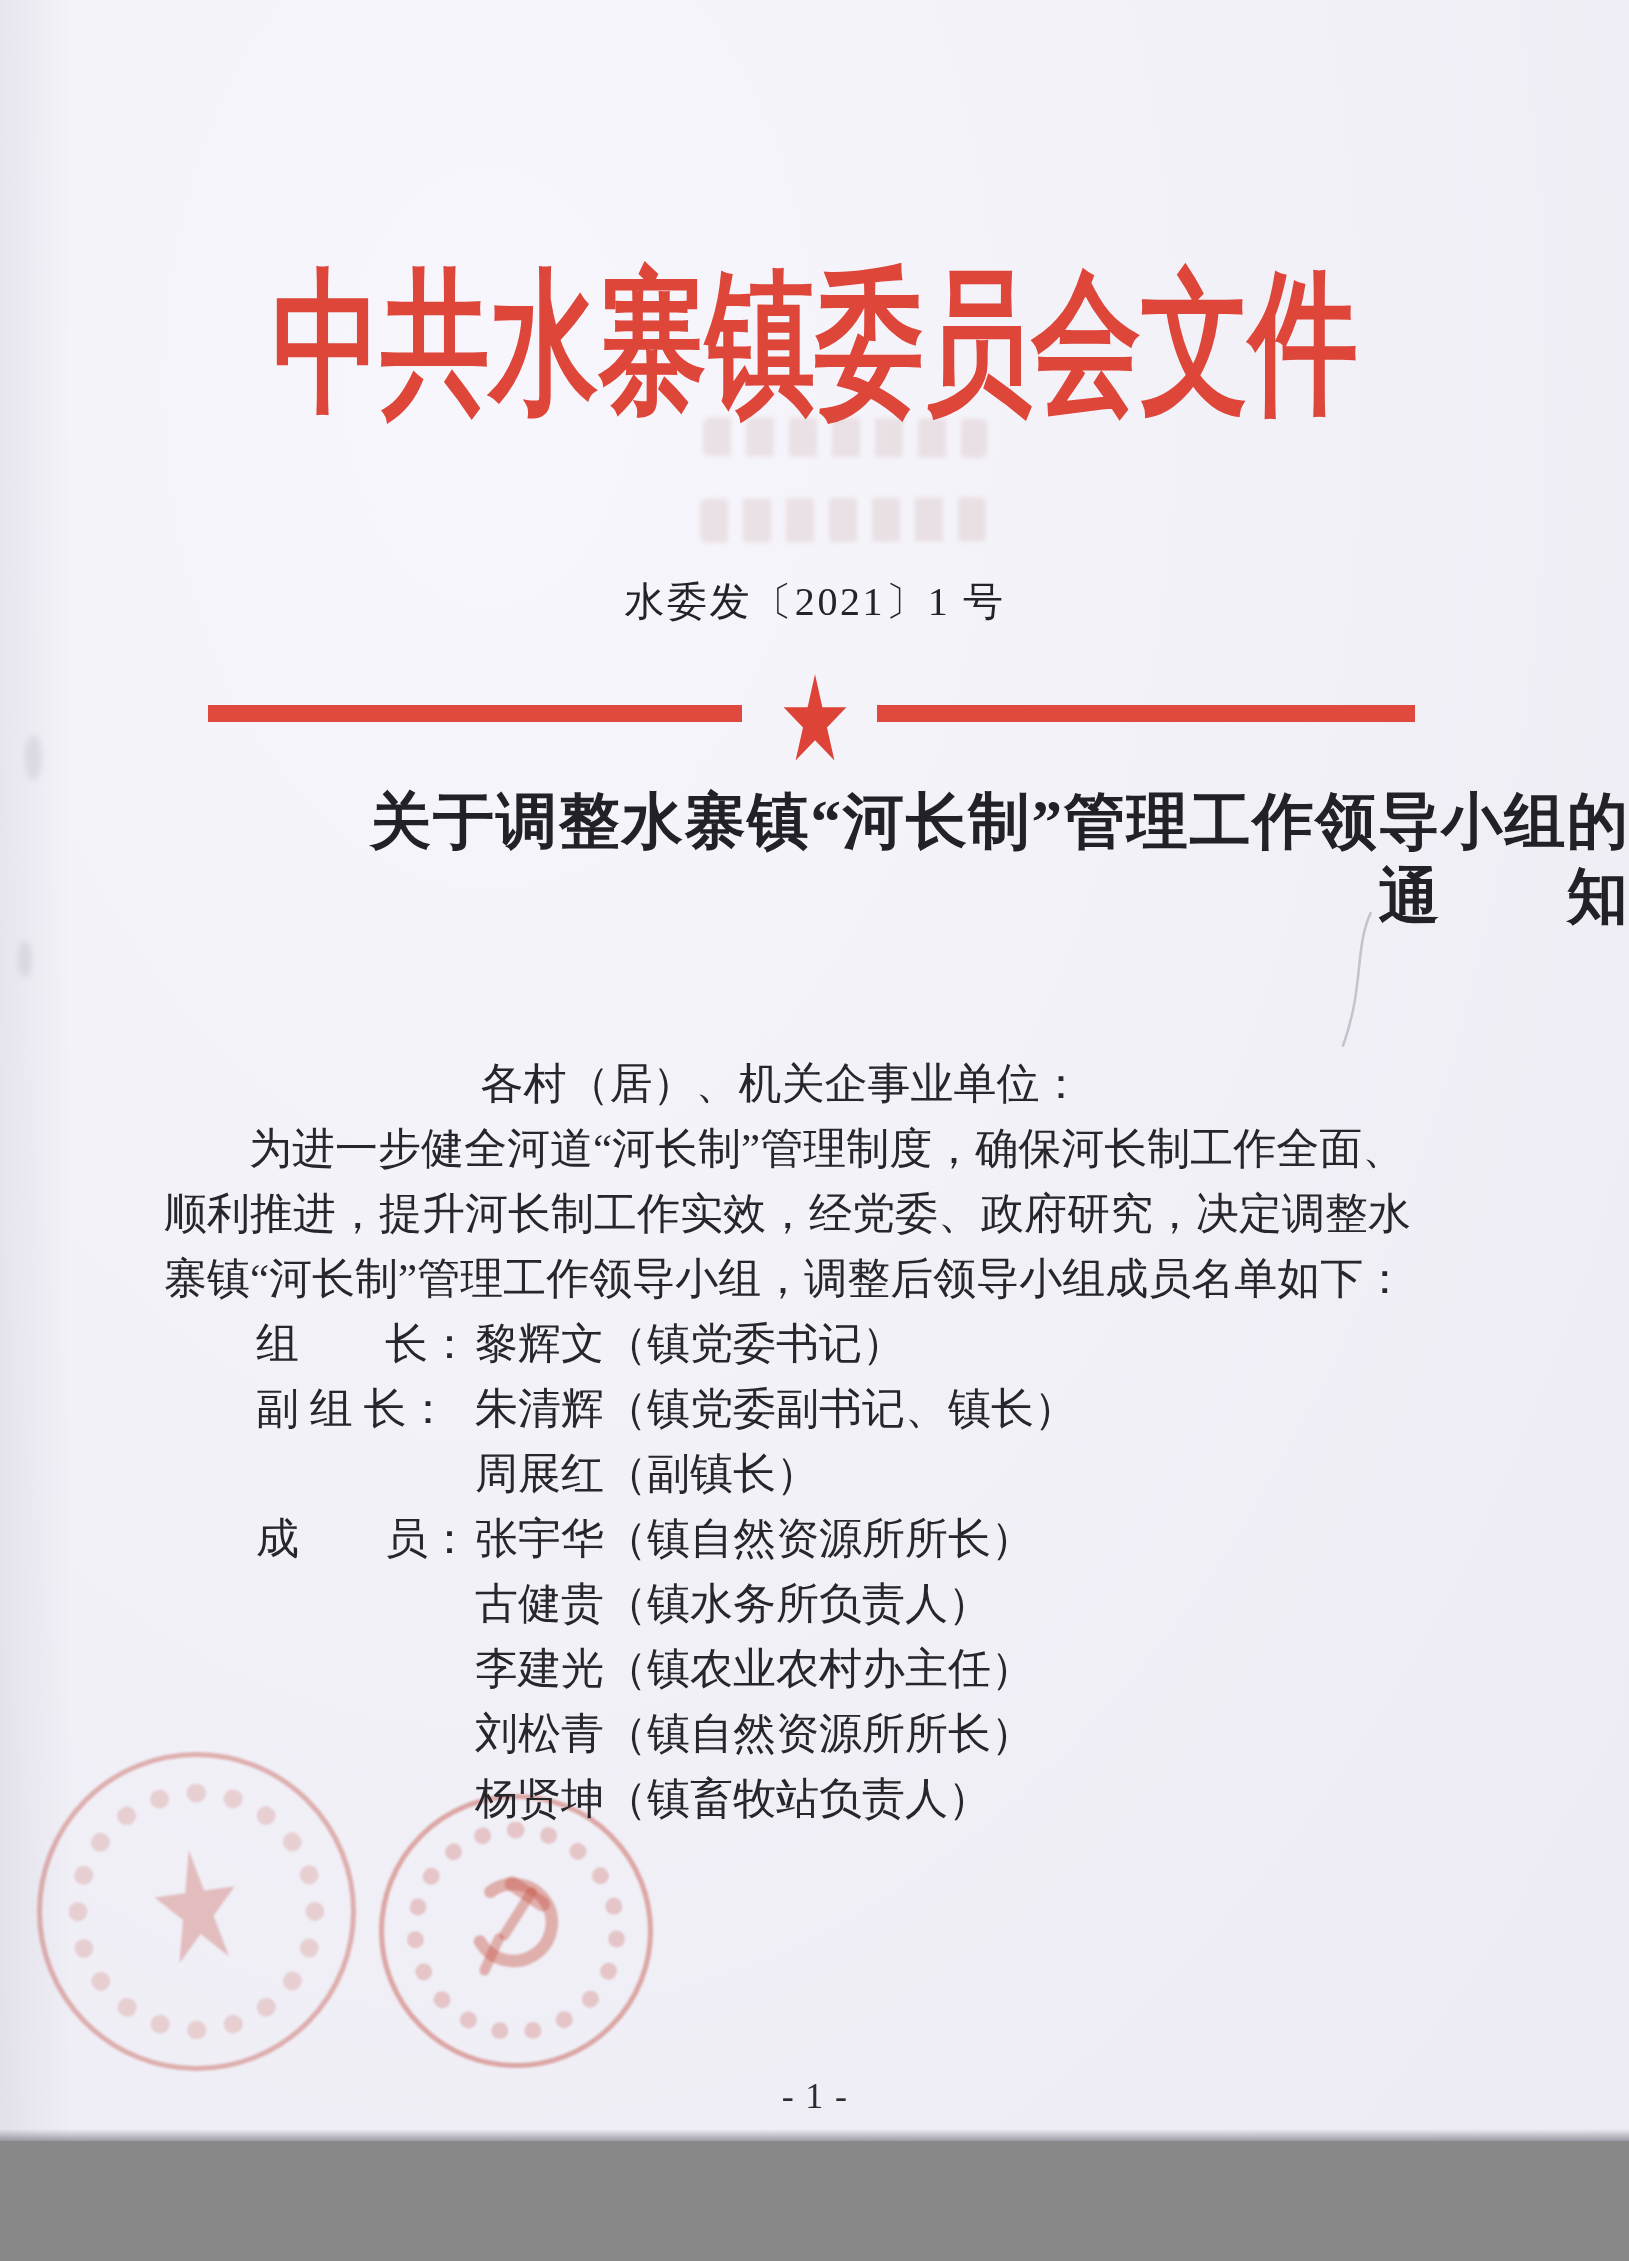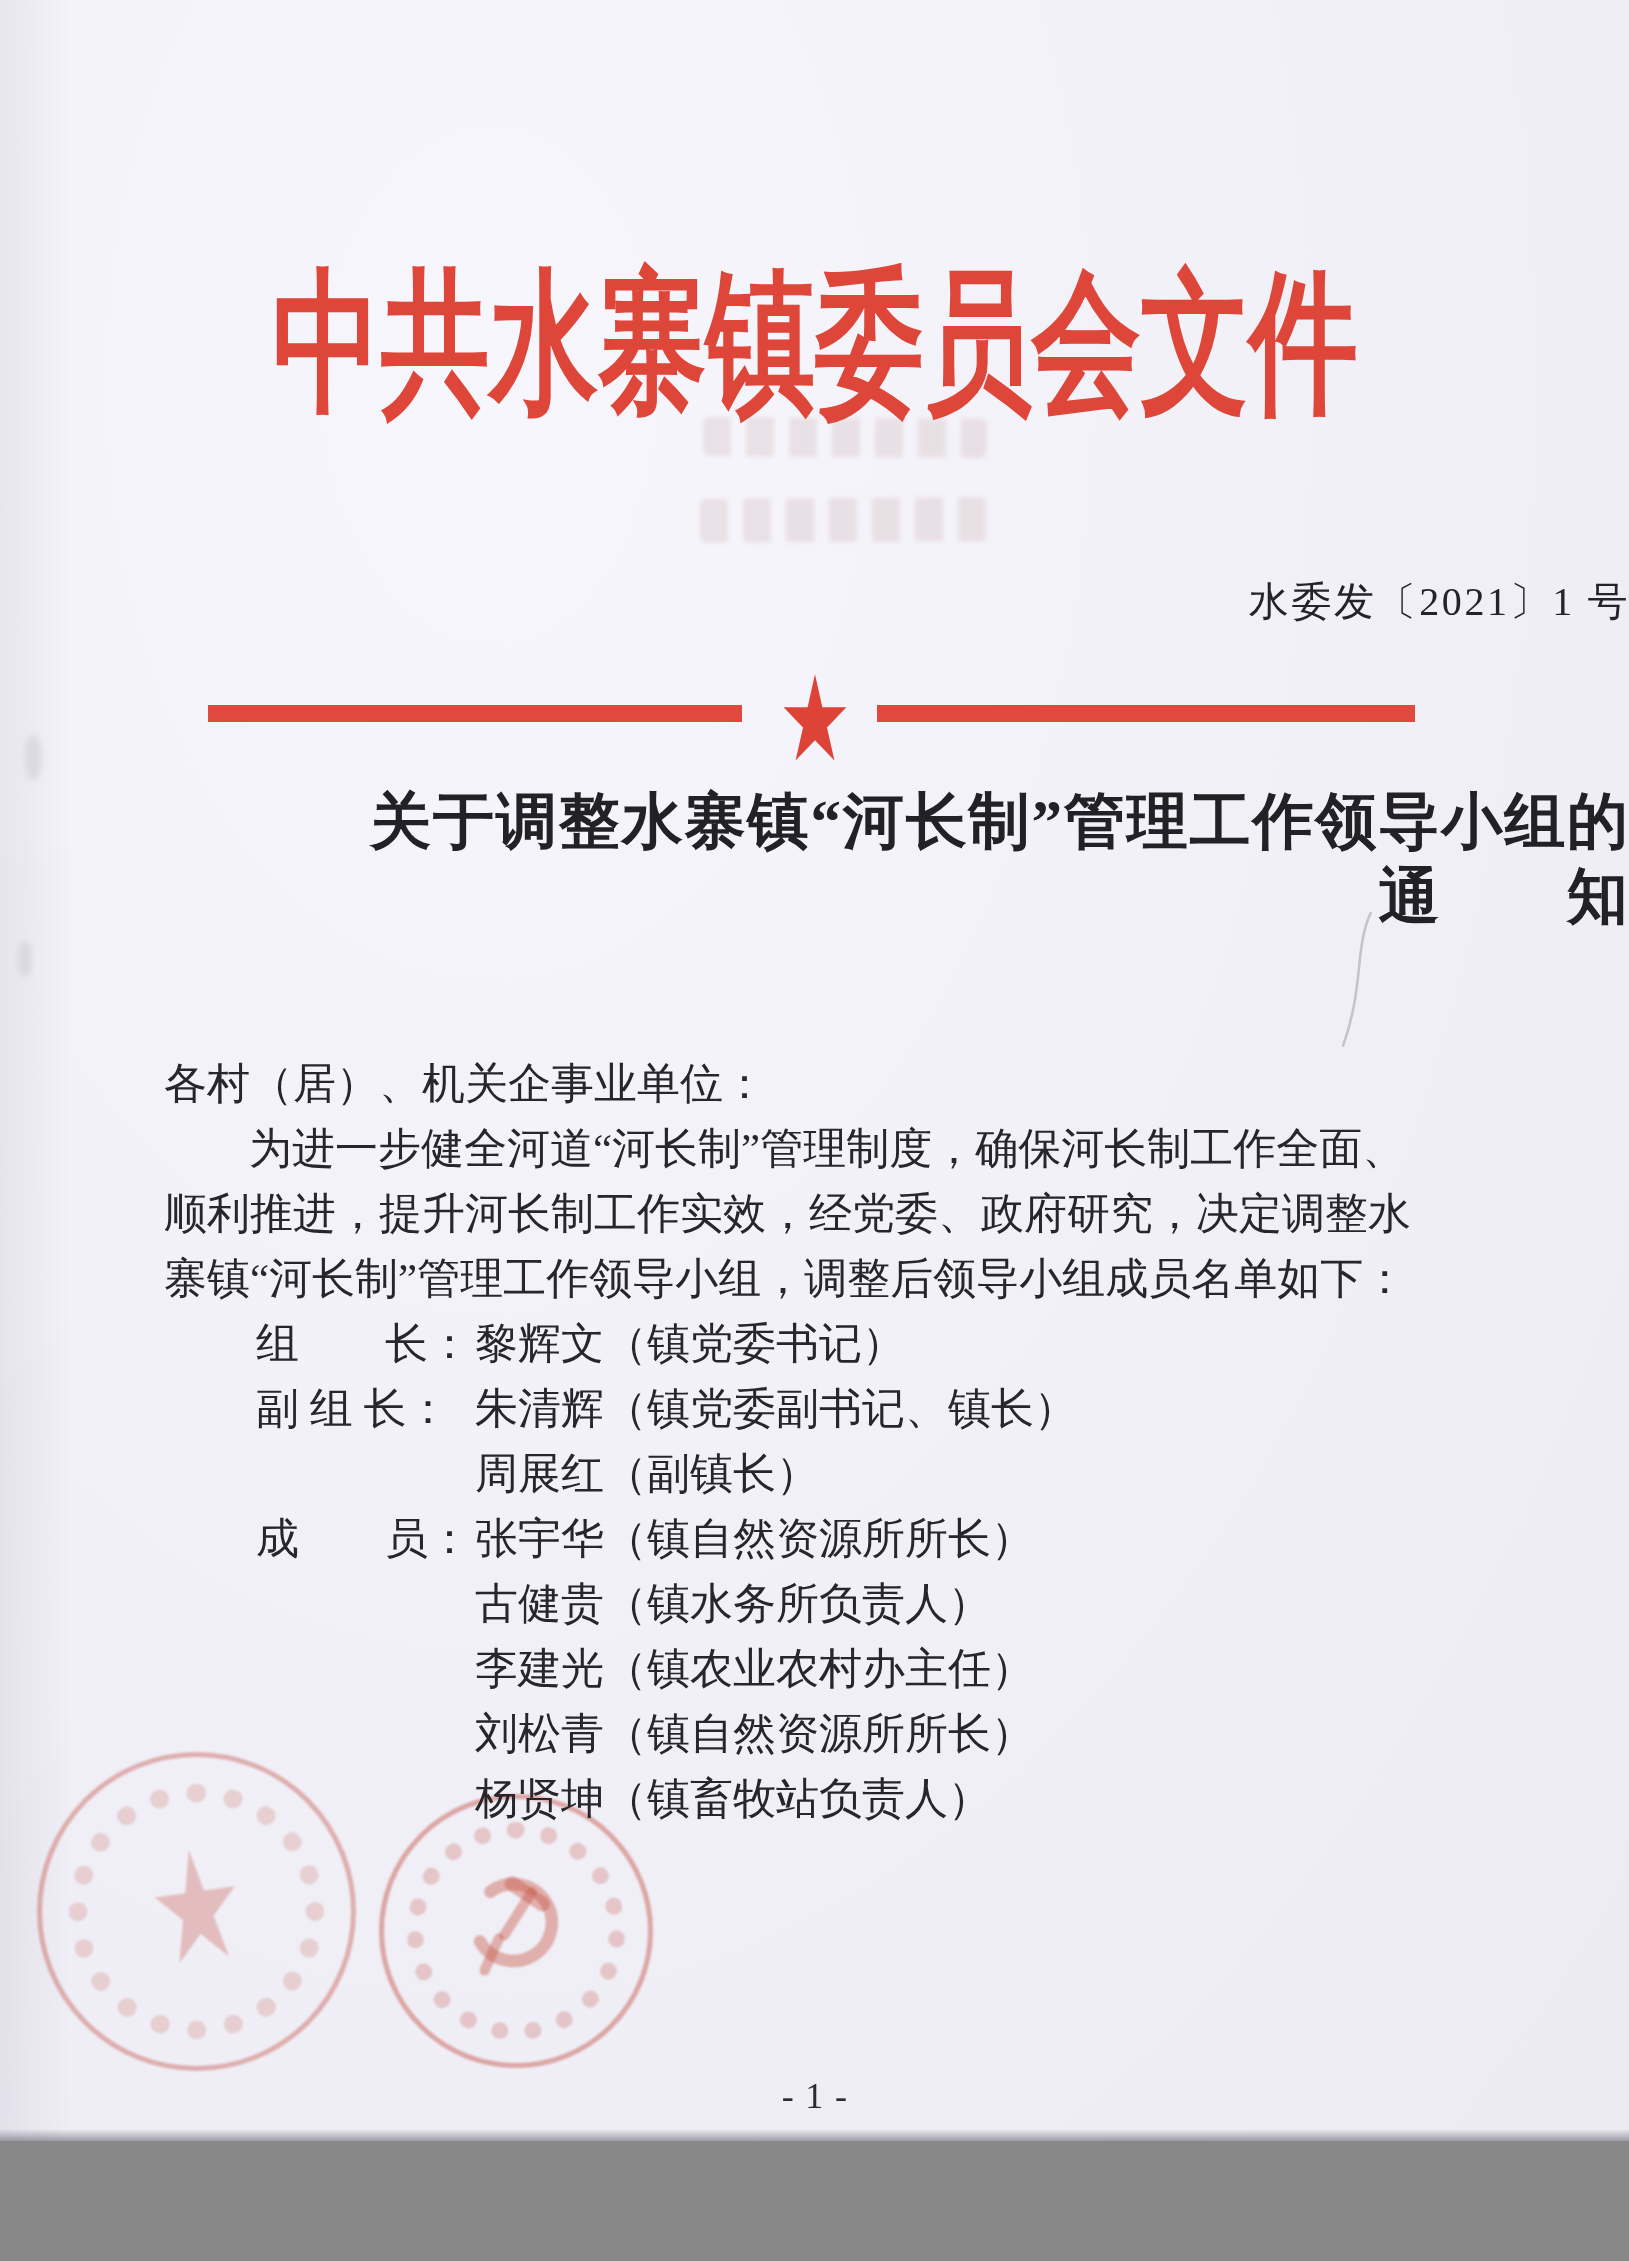--- a/index.html
+++ b/index.html
@@ -19,37 +19,37 @@
     position:absolute;top:263px;left:0;width:100%;
     text-align:center;white-space:nowrap;
     font-size:155px;line-height:162px;font-weight:bold;
     color:#de463a;
     transform:scaleX(0.70);
     transform-origin:50% 50%;
     letter-spacing:0px;
   }
   .doc-number{
     position:absolute;top:576px;left:0;width:100%;
-    text-align:right;
+    text-align:center;
     font-size:40px;line-height:52px;color:#232328;letter-spacing:2.6px;
   }
   .rule{position:absolute;left:208px;top:705px;width:1207px;height:17.4px;}
   .rule .bar-left{position:absolute;left:0;top:0;width:534px;height:17.4px;background:#e04a3e;}
   .rule .bar-right{position:absolute;left:669px;top:0;width:538px;height:17.4px;background:#e04a3e;}
   .rule .star{position:absolute;left:574px;top:-36px;width:66px;height:97px;}
   .doc-title{
     position:absolute;top:784px;left:0;width:100%;
     text-align:right;color:#222226;font-weight:bold;
     font-size:61px;line-height:75px;letter-spacing:1.9px;
   }
   .body-block{
     position:absolute;left:164px;top:1051px;width:1235px;
     font-size:43px;line-height:65px;color:#26262b;z-index:3;
   }
-  .para-line{white-space:nowrap;}
+  .para-line{white-space:nowrap;text-align:center;}
   .para-line.indent{text-indent:85px;}
   .roster-row{display:flex;padding-left:92px;white-space:nowrap;align-items:center;}
   .roster-label{flex:0 0 219px;}
   .page-num{
     position:absolute;top:2075px;left:0;width:100%;
     text-align:center;font-size:36px;color:#2b2b31;letter-spacing:1.3px;z-index:3;
   }
   
   .bleed-row{
     position:absolute;border-radius:6.4px;

